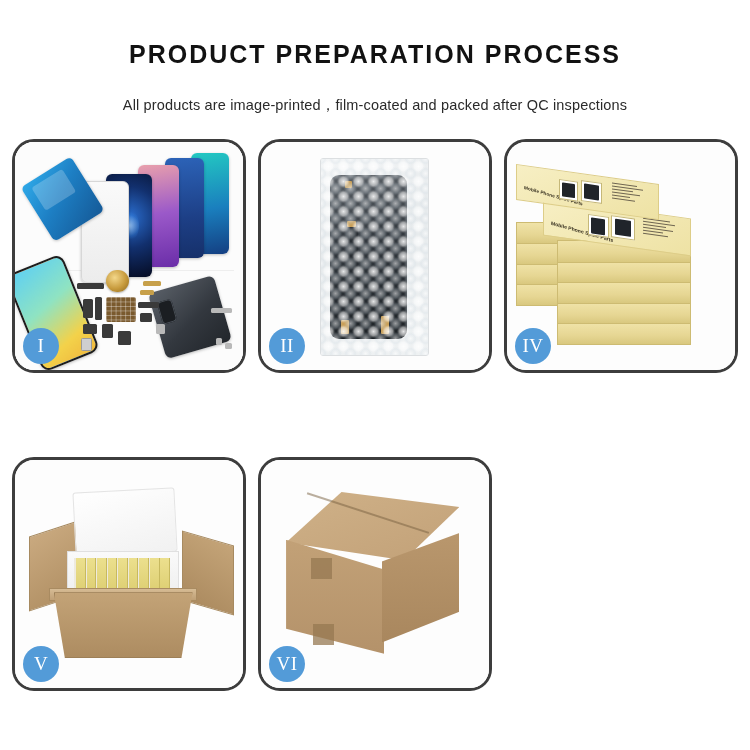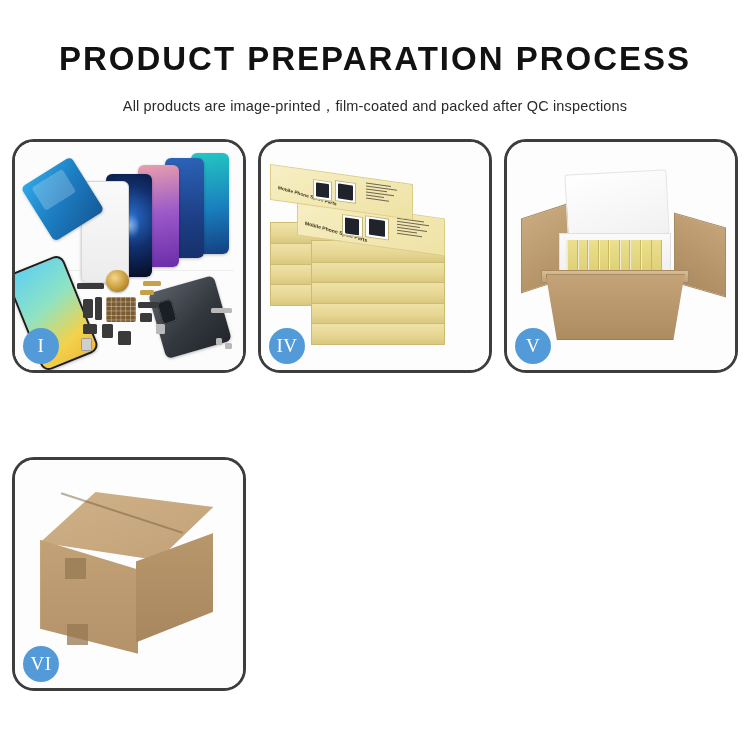--- a/index.html
+++ b/index.html
@@ -20,35 +20,35 @@
   
   #header {
     position: absolute;
     top: 0; left: 0;
     width: 750px;
     padding-top: 42px;
     text-align: center;
   }
   #page-title {
     font-family: "Liberation Sans", sans-serif;
-    font-size: 33px;
+    font-size: 25px;
     font-weight: bold;
     letter-spacing: 2.0px;
     color: #121212;
     line-height: 1.0;
     margin: 0;
     white-space: nowrap;
   }
   #page-subtitle {
     font-family: "Liberation Sans", sans-serif;
     font-size: 14.5px;
     font-weight: normal;
     letter-spacing: 0.15px;
     color: #2a2a2a;
-    margin: 5px;
+    margin: 12px;
     padding-top: 17px;
     white-space: nowrap;
   }
 
   
   #panel-grid {
     position: absolute;
     top: 139px;
     left: 12px;
     width: 726px;
@@ -391,20 +391,36 @@
       <div class="sp" style="left:54%;top:70%;width:9%;height:3%"></div>
       <div class="sp" style="left:55%;top:75%;width:5%;height:4%"></div>
       <div class="sp light" style="left:62%;top:80%;width:4%;height:4%"></div>
       <div class="sp light" style="left:86%;top:73%;width:9%;height:2%"></div>
       <div class="sp light" style="left:88%;top:86%;width:3%;height:3%"></div>
       <div class="sp light" style="left:92%;top:88%;width:3%;height:3%"></div>
     </div>
     <div class="panel-badge">I</div>
   </div>
 
+  <div class="panel">
+    <div class="panel-photo">
+      <div class="p2-bag">
+        <div class="p2-screen">
+          <div class="p2-flex"></div>
+          <div class="p2-con" style="left:20%;top:4%;width:9%;height:4%"></div>
+          <div class="p2-con" style="left:22%;top:28%;width:12%;height:4%"></div>
+          <div class="p2-con" style="left:14%;top:88%;width:11%;height:9%"></div>
+          <div class="p2-con" style="left:66%;top:86%;width:11%;height:11%"></div>
+        </div>
+        <div class="p2-bubbles"></div>
+        <div class="p2-bubbles2"></div>
+      </div>
+    </div>
+    <div class="panel-badge">II</div>
+  </div>
 
 
   <div class="panel">
     <div class="panel-photo p4-stack">
 
       <div class="p4-box" style="left:4%;top:62%;width:50%;height:9%"></div>
       <div class="p4-box" style="left:4%;top:53%;width:50%;height:9%"></div>
       <div class="p4-box" style="left:4%;top:44%;width:50%;height:9%"></div>
       <div class="p4-box" style="left:4%;top:35%;width:50%;height:9%"></div>
 

